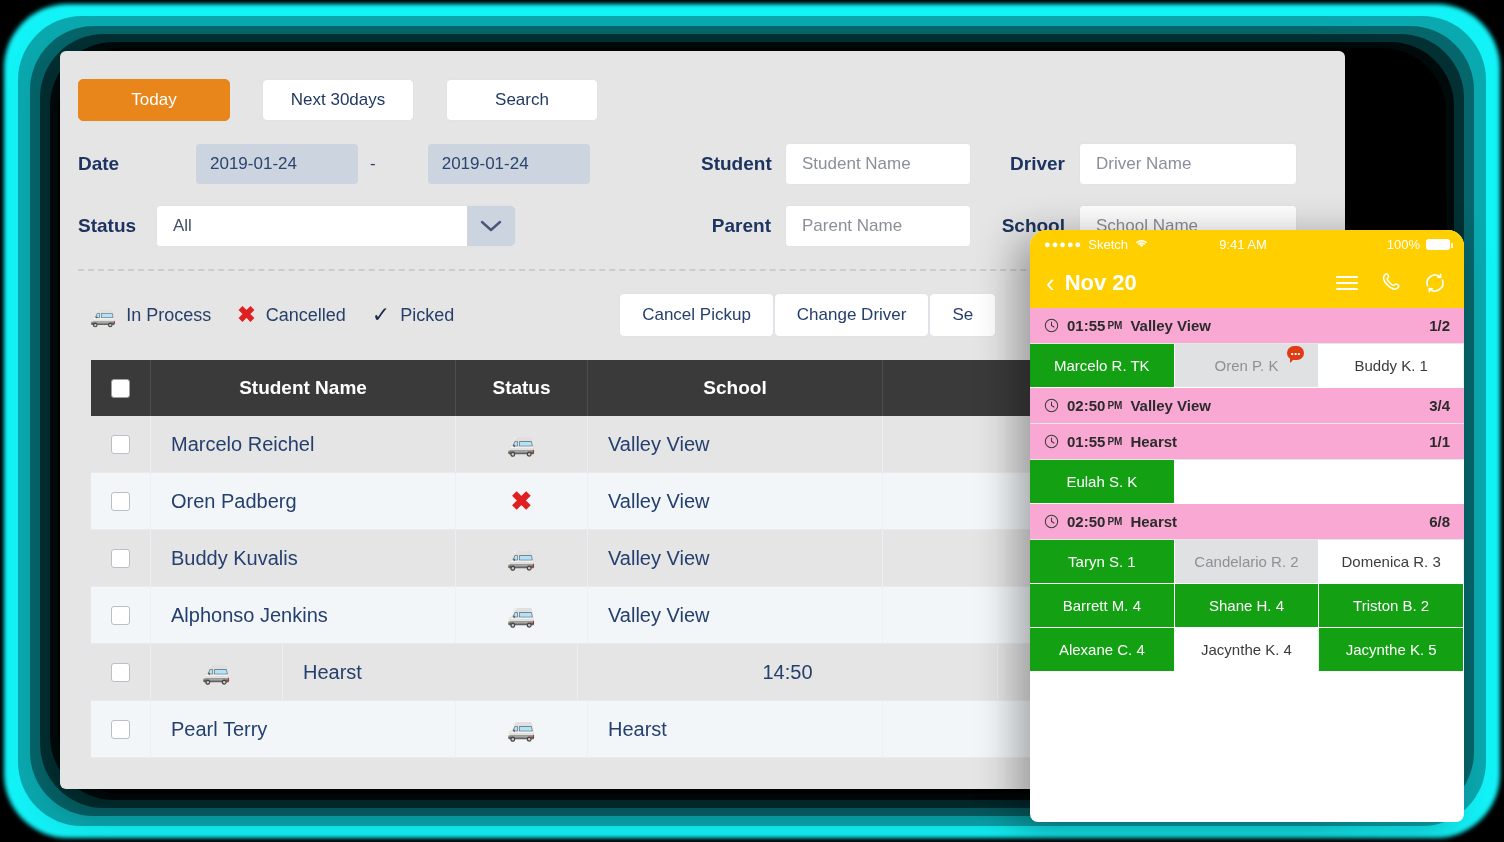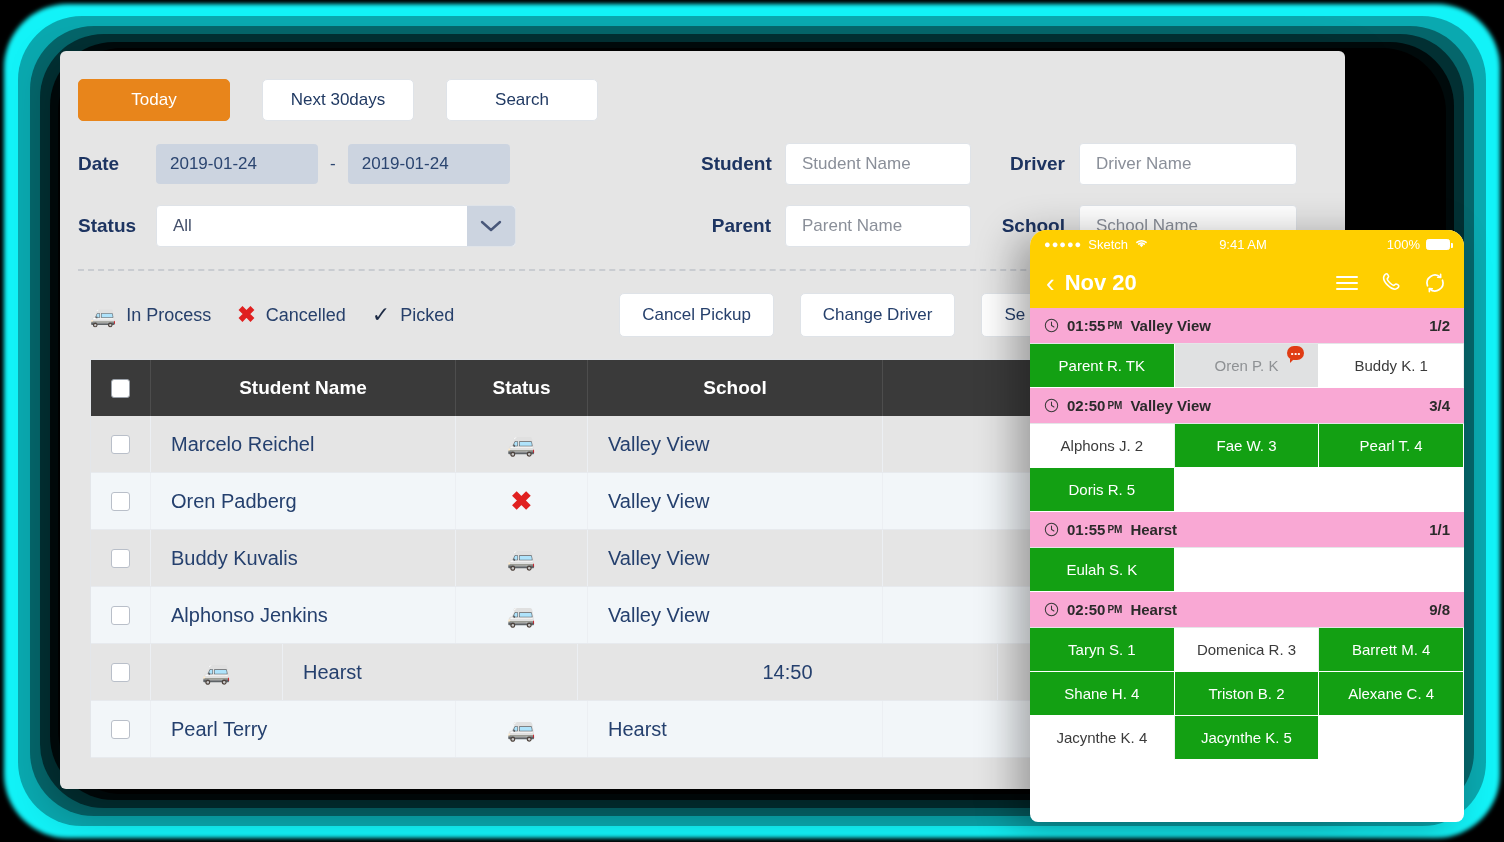--- a/index.html
+++ b/index.html
@@ -56,21 +56,21 @@
   }
   .f-label{
     font-size:19px; font-weight:bold; color:#1d3461;
     text-align:left;
   }
   .f-label.r{ text-align:right; padding-right:14px;}
   .date-pair{ display:flex; align-items:center; gap:12px;}
   .date-box{
     width:162px; height:40px; background:#ccd4e0; border-radius:4px;
     display:flex; align-items:center; padding-left:14px;
-    font-size:17px; color:#2b4570;
+    font-size:17px; color:#2b4570;margin-left:40px;
   }
   .dash{ color:#2b4570; font-size:17px;}
   .select-box{
     width:360px; height:42px; border:1px solid #dfe3e8; border-radius:4px;
     display:flex; align-items:center; position:relative; background:#fff;
     font-size:17px; color:#44506b; padding-left:16px;
   }
   .select-cap{
     position:absolute; right:0; top:0; width:48px; height:100%;
     background:#ccd4e0; border-radius:0 4px 4px 0;
@@ -94,21 +94,21 @@
     display:flex; align-items:center;
     padding:22px 0 0 30px;
     gap:0;
   }
   .legend{ display:flex; align-items:center; gap:26px; }
   .legend-item{ display:flex; align-items:center; gap:10px;
     font-size:18px; color:#27406b;}
   .bus-glyph{ font-size:21px; line-height:1; }
   .x-glyph{ color:#e02020; font-size:22px; font-weight:bold;}
   .chk-glyph{ color:#1d2b45; font-size:22px;}
-  .act-btns{ display:flex; gap:26px; margin-left:165px; }
+  .act-btns{ display:flex; margin-left:165px; }
   .act-btn{
     height:44px; padding:0 22px; border:1px solid #dfe3e8; border-radius:5px;
     display:flex; align-items:center; justify-content:center;
     font-size:17px; color:#26406c; background:#fff; cursor:pointer;
     white-space:nowrap;
   }
 
   
   #pickup-table{
     margin:22px 30px 0 30px;
@@ -437,48 +437,40 @@
         <circle cx="8" cy="8" r="6.6" stroke="#3a3a3a" stroke-width="1.1" fill="none"></circle>
         <path d="M8 4.3 V8 L10.6 9.6" stroke="#3a3a3a" stroke-width="1.1" fill="none" stroke-linecap="round"></path>
       </svg>
     </span>
     <span class="grp-time">01:55</span>
     <span class="grp-ampm">PM</span>
     <span class="grp-school">Valley View</span>
     <span class="grp-count">1/2</span>
   </div>
   <div class="chip-grid">
-    <div class="chip green">Parent R. TK</div>
+    <div class="chip green">Marcelo R. TK</div>
     <div class="chip gray">
       <span>Oren P. K</span>
       <span class="msg-badge">•••</span>
     </div>
     <div class="chip white">Buddy K. 1</div>
   </div>
 
   <div class="grp-head">
     <span class="grp-clock">
       <svg width="15" height="15" viewBox="0 0 16 16" aria-hidden="true">
         <circle cx="8" cy="8" r="6.6" stroke="#3a3a3a" stroke-width="1.1" fill="none"></circle>
         <path d="M8 4.3 V8 L10.6 9.6" stroke="#3a3a3a" stroke-width="1.1" fill="none" stroke-linecap="round"></path>
       </svg>
     </span>
     <span class="grp-time">02:50</span>
     <span class="grp-ampm">PM</span>
     <span class="grp-school">Valley View</span>
     <span class="grp-count">3/4</span>
   </div>
-  <div class="chip-grid">
-    <div class="chip white">Alphons J. 2</div>
-    <div class="chip green">Fae W. 3</div>
-    <div class="chip green">Pearl T. 4</div>
-    <div class="chip green">Doris R. 5</div>
-    <div class="chip empty"></div>
-    <div class="chip empty"></div>
-  </div>
 
   <div class="grp-head">
     <span class="grp-clock">
       <svg width="15" height="15" viewBox="0 0 16 16" aria-hidden="true">
         <circle cx="8" cy="8" r="6.6" stroke="#3a3a3a" stroke-width="1.1" fill="none"></circle>
         <path d="M8 4.3 V8 L10.6 9.6" stroke="#3a3a3a" stroke-width="1.1" fill="none" stroke-linecap="round"></path>
       </svg>
     </span>
     <span class="grp-time">01:55</span>
     <span class="grp-ampm">PM</span>
@@ -494,24 +486,25 @@
   <div class="grp-head">
     <span class="grp-clock">
       <svg width="15" height="15" viewBox="0 0 16 16" aria-hidden="true">
         <circle cx="8" cy="8" r="6.6" stroke="#3a3a3a" stroke-width="1.1" fill="none"></circle>
         <path d="M8 4.3 V8 L10.6 9.6" stroke="#3a3a3a" stroke-width="1.1" fill="none" stroke-linecap="round"></path>
       </svg>
     </span>
     <span class="grp-time">02:50</span>
     <span class="grp-ampm">PM</span>
     <span class="grp-school">Hearst</span>
-    <span class="grp-count">9/8</span>
+    <span class="grp-count">6/8</span>
   </div>
   <div class="chip-grid">
     <div class="chip green">Taryn S. 1</div>
+    <div class="chip gray">Candelario R. 2</div>
     <div class="chip white">Domenica R. 3</div>
     <div class="chip green">Barrett M. 4</div>
     <div class="chip green">Shane H. 4</div>
     <div class="chip green">Triston B. 2</div>
     <div class="chip green">Alexane C. 4</div>
     <div class="chip white">Jacynthe K. 4</div>
     <div class="chip green">Jacynthe K. 5</div>
   </div>
 </div>
 

